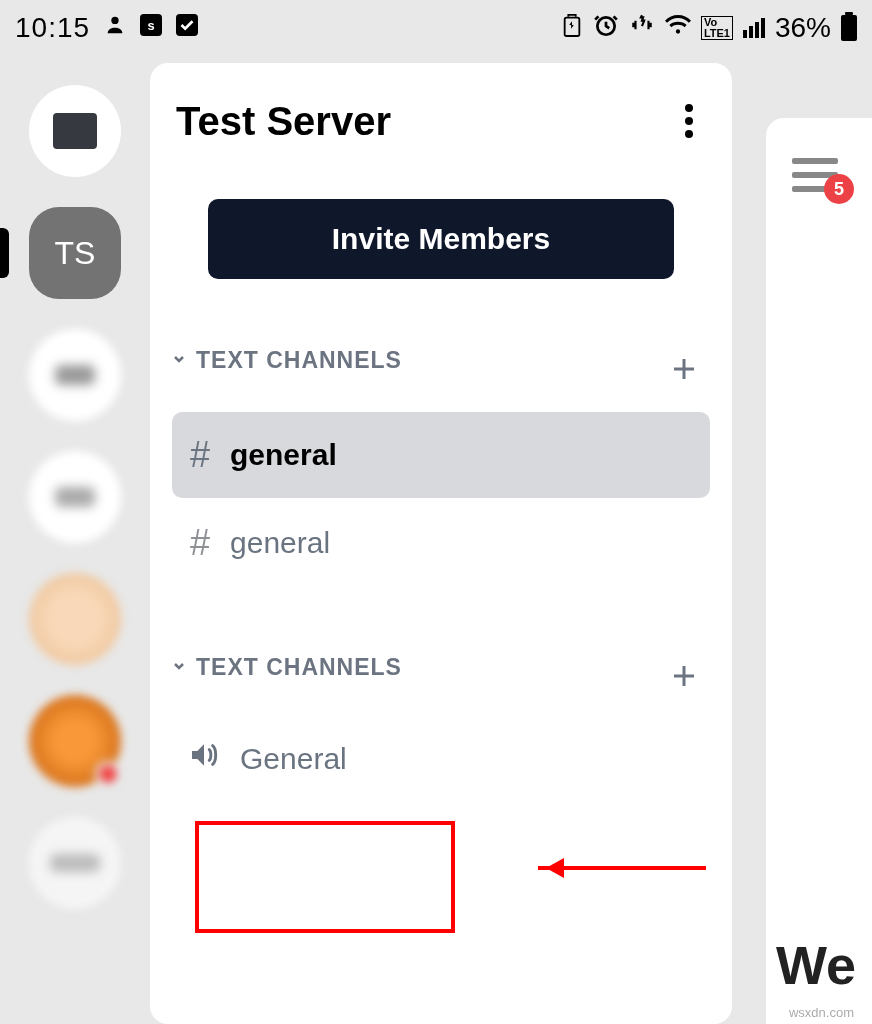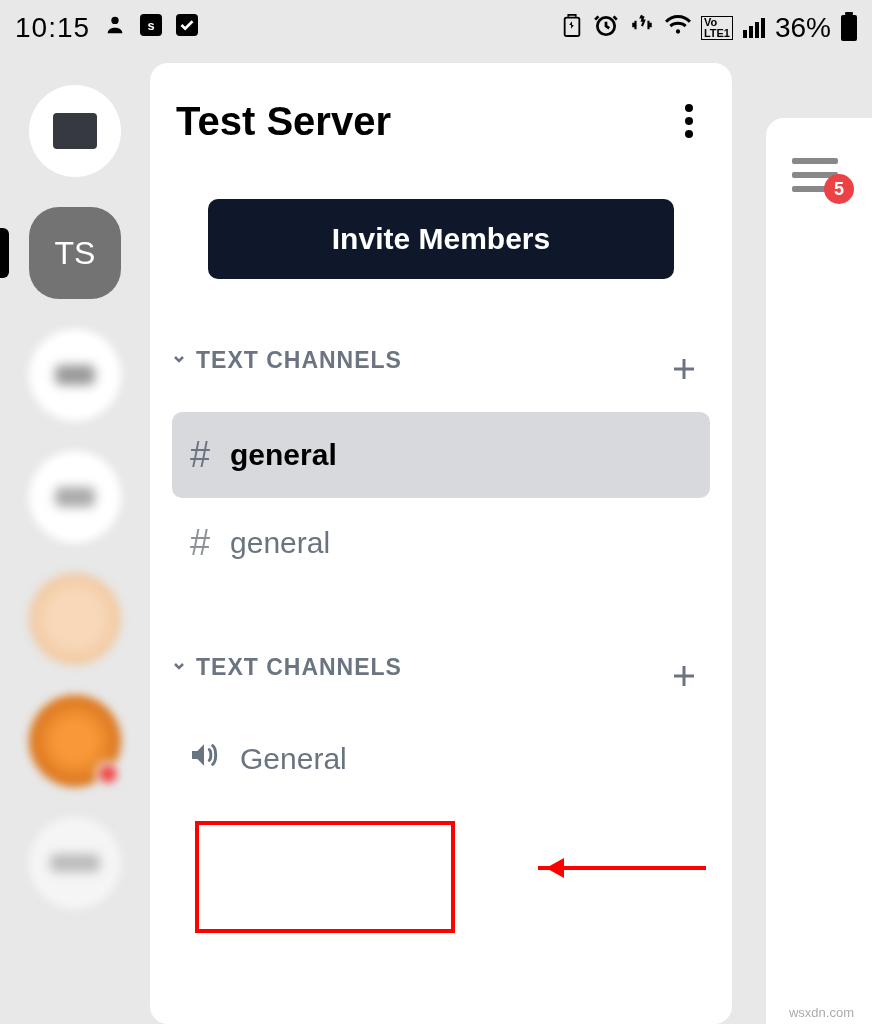--- a/index.html
+++ b/index.html
@@ -376,18 +376,19 @@
 
   <div class="right-peek">
     <div class="hamburger">
       <div class="hamburger-lines">
           <span></span>
           <span></span>
           <span></span>
         </div>
       <div class="hamburger-badge">5</div>
     </div>
+    <div class="peek-text">We</div>
   </div>
 </div>
 
 <div class="red-highlight"></div>
 <div class="red-arrow"></div>
 <div class="watermark">wsxdn.com</div>
 
 </body></html>

